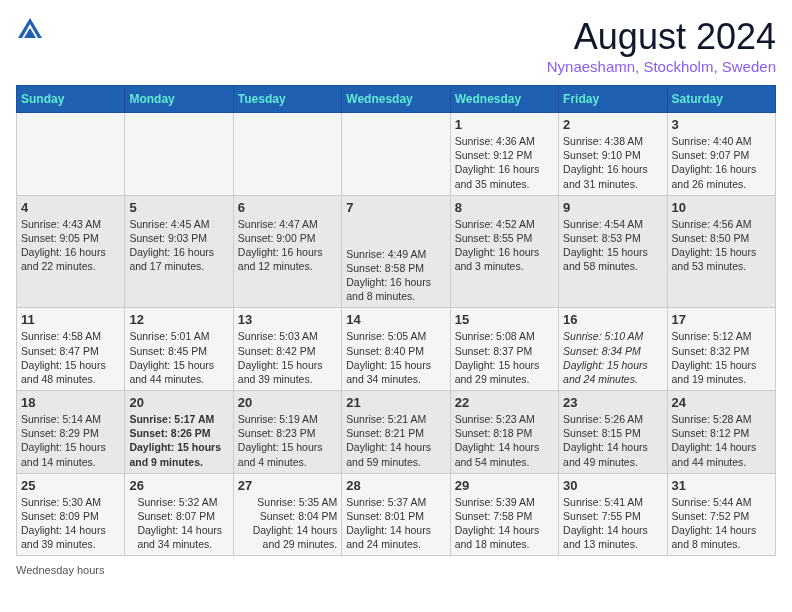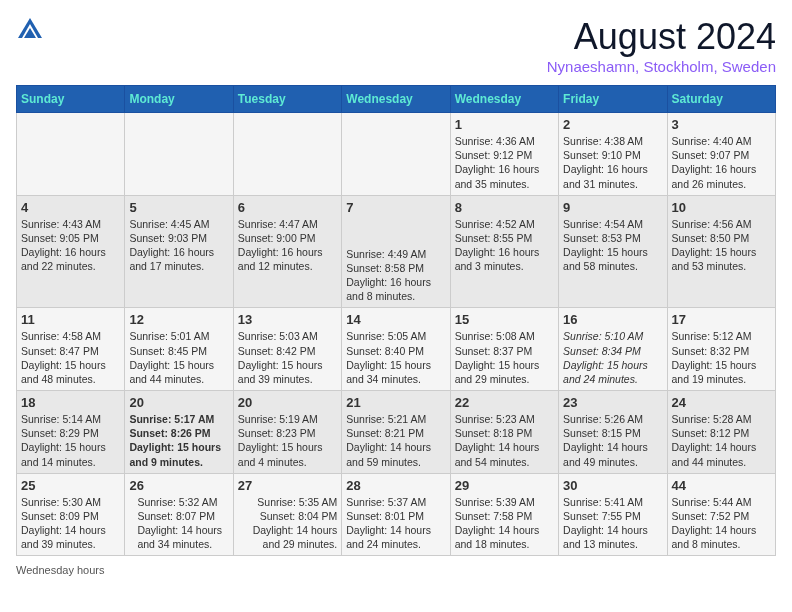--- a/index.html
+++ b/index.html
@@ -310,21 +310,21 @@
 Sunset: 7:58 PM
 Daylight: 14 hours and 18 minutes.</div>
         </td>
         <td>
           <div class="day-number">30</div>
           <div class="cell-content" style="white-space: pre-line;">Sunrise: 5:41 AM
 Sunset: 7:55 PM
 Daylight: 14 hours and 13 minutes.</div>
         </td>
         <td>
-          <div class="day-number">44</div>
+          <div class="day-number">31</div>
           <div class="cell-content" style="white-space: pre-line;">Sunrise: 5:44 AM
 Sunset: 7:52 PM
 Daylight: 14 hours and 8 minutes.</div>
         </td>
       </tr>
     </tbody>
 </table>
 
 <div class="footer-note">Wednesday hours</div>
 

